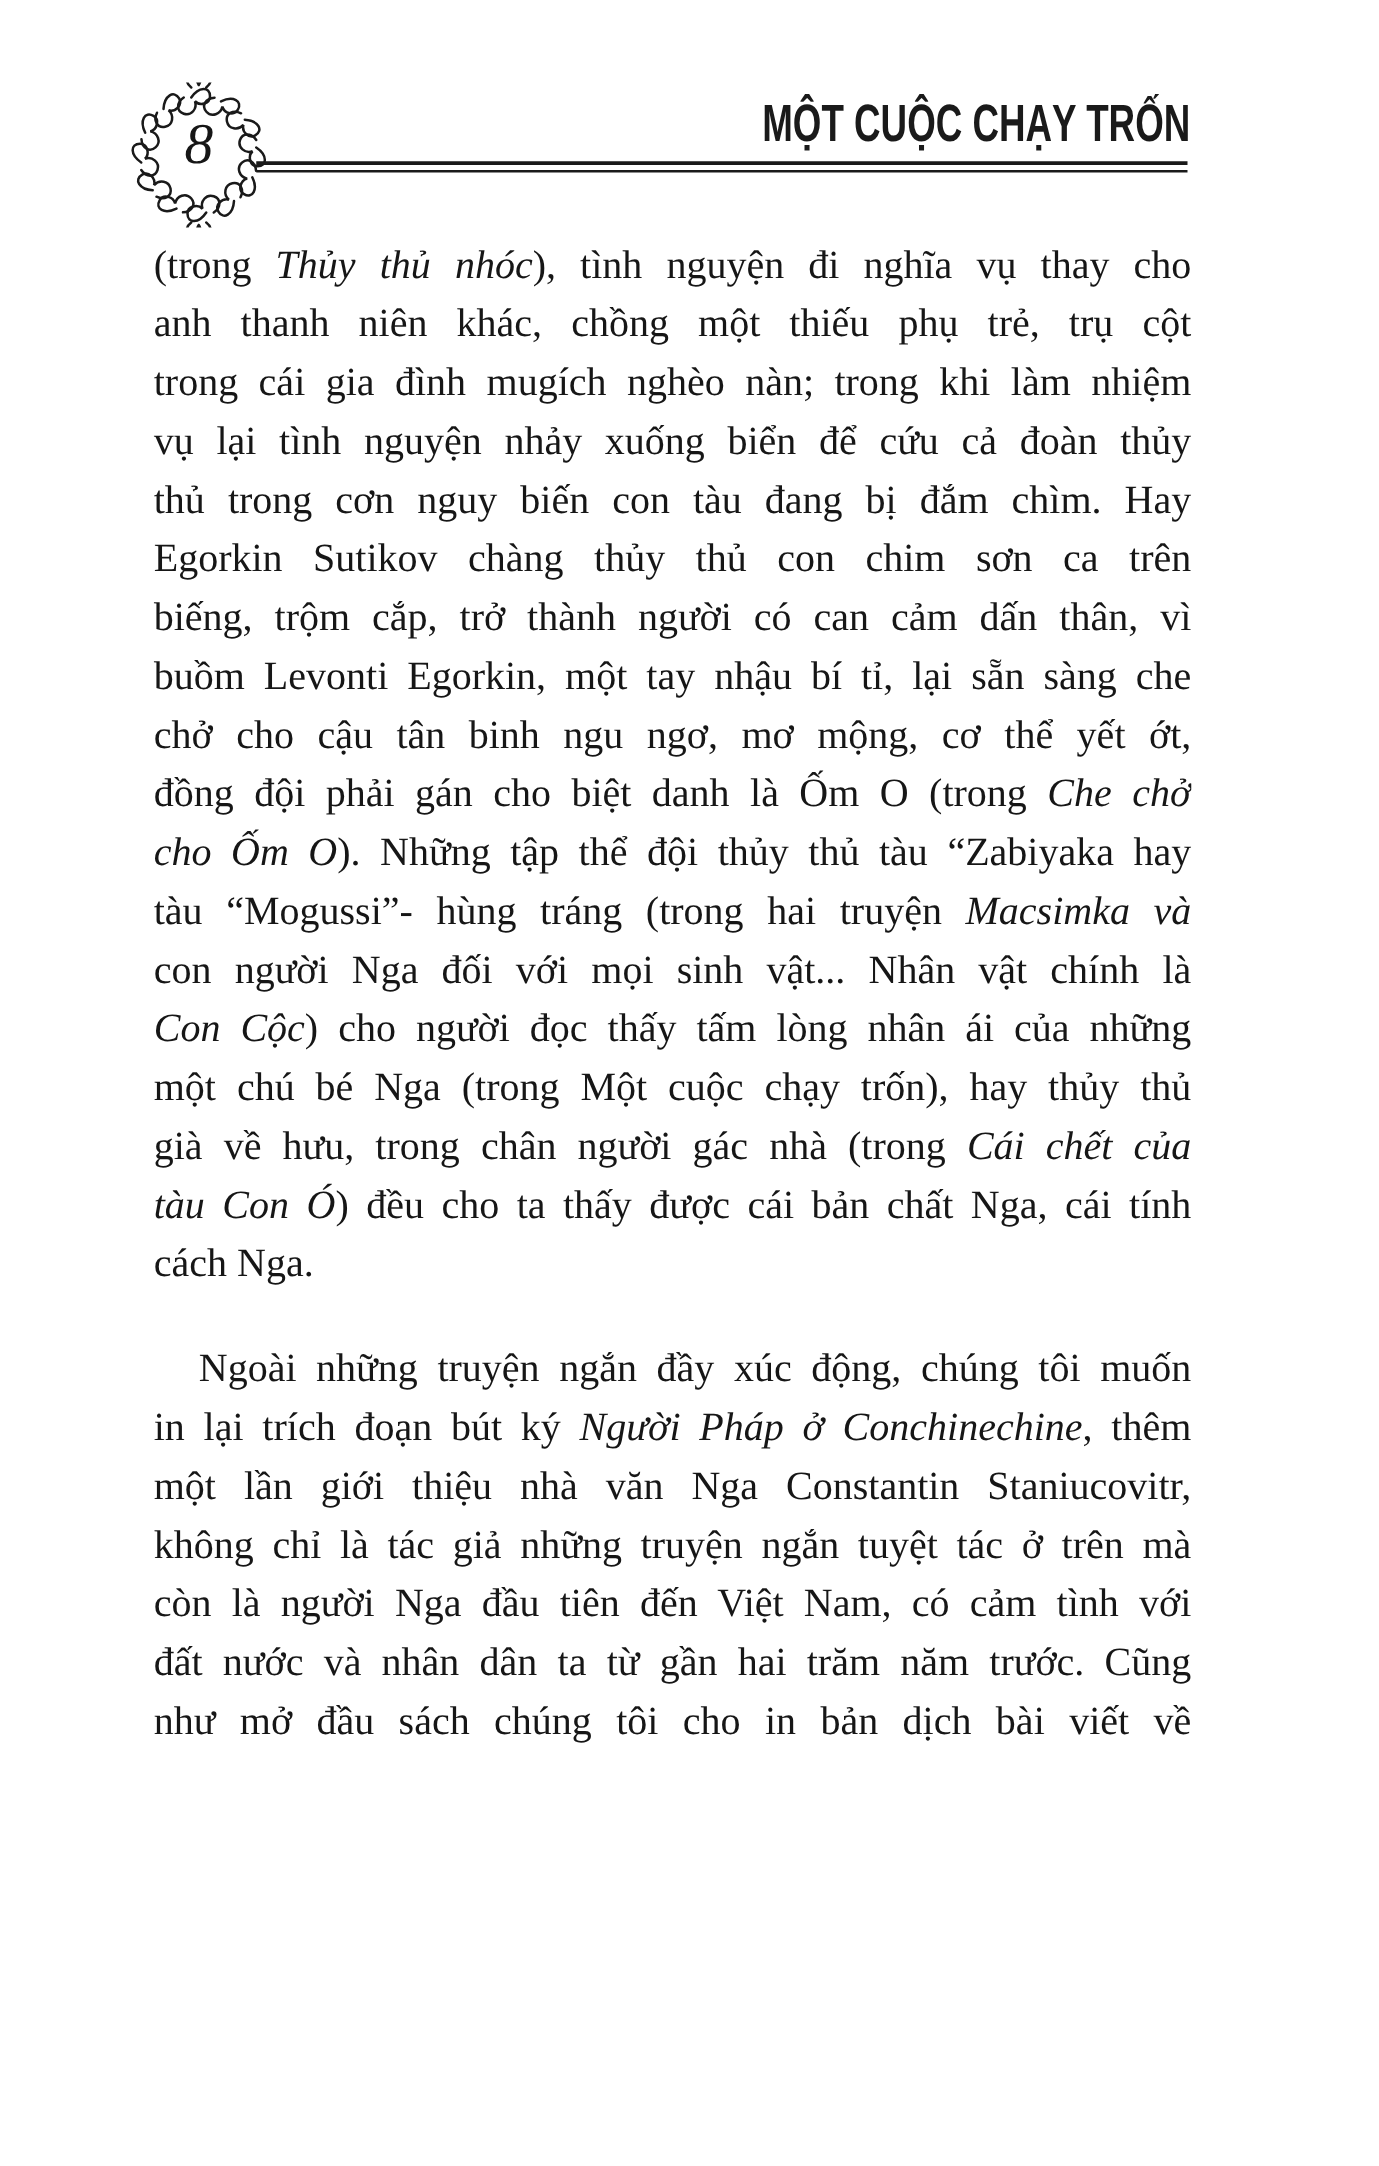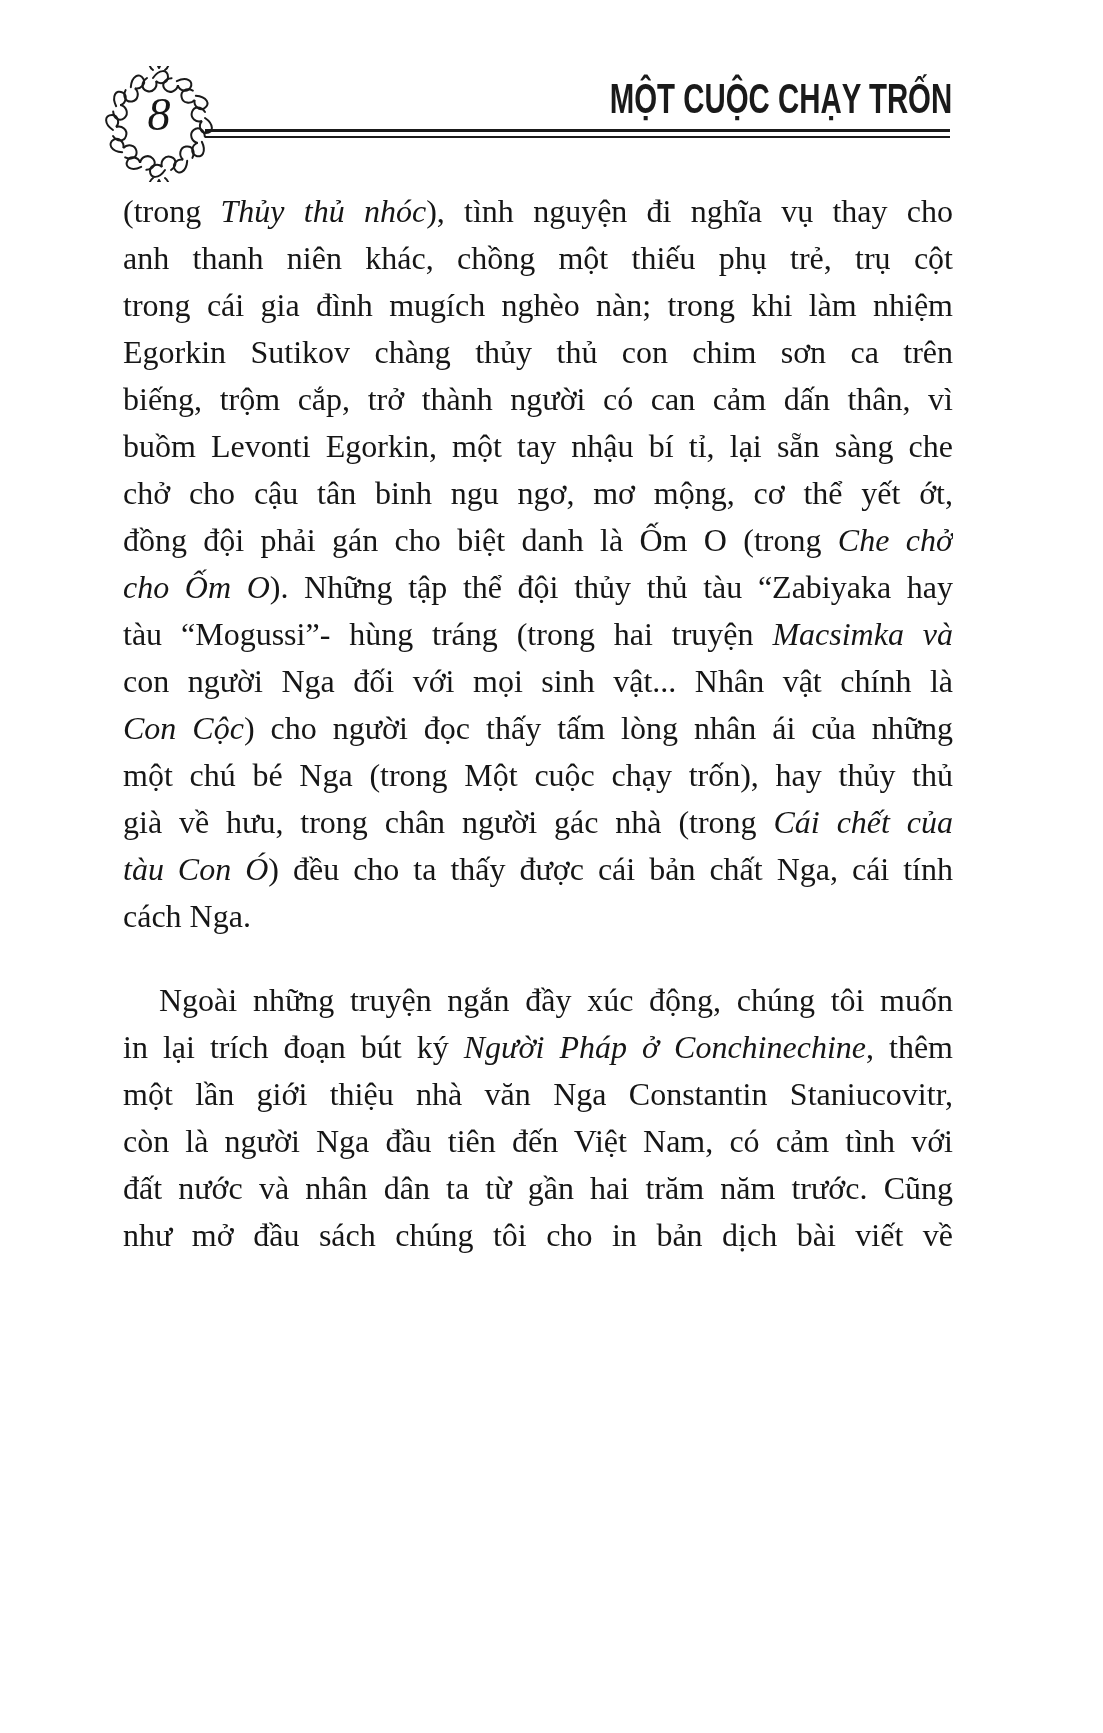--- a/index.html
+++ b/index.html
@@ -113,37 +113,40 @@
   <div class="page-number">8</div>
 
   <div class="running-title">MỘT CUỘC CHẠY TRỐN</div>
   <div class="header-rule"></div>
 
   <div class="body-text">
       <div class="paragraph">
         <div class="line"><span>(trong </span><span class="italic">Thủy thủ nhóc</span><span>), tình nguyện đi nghĩa vụ thay cho</span></div>
         <div class="line"><span>anh thanh niên khác, chồng một thiếu phụ trẻ, trụ cột</span></div>
         <div class="line"><span>trong cái gia đình mugích nghèo nàn; trong khi làm nhiệm</span></div>
+        <div class="line"><span>vụ lại tình nguyện nhảy xuống biển để cứu cả đoàn thủy</span></div>
+        <div class="line"><span>thủ trong cơn nguy biến con tàu đang bị đắm chìm. Hay</span></div>
         <div class="line"><span>Egorkin Sutikov chàng thủy thủ con chim sơn ca trên</span></div>
         <div class="line"><span>biếng, trộm cắp, trở thành người có can cảm dấn thân, vì</span></div>
         <div class="line"><span>buồm Levonti Egorkin, một tay nhậu bí tỉ, lại sẵn sàng che</span></div>
         <div class="line"><span>chở cho cậu tân binh ngu ngơ, mơ mộng, cơ thể yết ớt,</span></div>
         <div class="line"><span>đồng đội phải gán cho biệt danh là Ốm O (trong </span><span class="italic">Che chở</span></div>
         <div class="line"><span class="italic">cho Ốm O</span><span>). Những tập thể đội thủy thủ tàu “Zabiyaka hay</span></div>
         <div class="line"><span>tàu “Mogussi”- hùng tráng (trong hai truyện </span><span class="italic">Macsimka và</span></div>
         <div class="line"><span>con người Nga đối với mọi sinh vật... Nhân vật chính là</span></div>
         <div class="line"><span class="italic">Con Cộc</span><span>) cho người đọc thấy tấm lòng nhân ái của những</span></div>
         <div class="line"><span>một chú bé Nga (trong Một cuộc chạy trốn), hay thủy thủ</span></div>
         <div class="line"><span>già về hưu, trong chân người gác nhà (trong </span><span class="italic">Cái chết của</span></div>
         <div class="line"><span class="italic">tàu Con Ó</span><span>) đều cho ta thấy được cái bản chất Nga, cái tính</span></div>
         <div class="line line-last"><span>cách Nga.</span></div>
       </div>
       <div class="paragraph">
         <div class="line line-indent"><span>Ngoài những truyện ngắn đầy xúc động, chúng tôi muốn</span></div>
         <div class="line"><span>in lại trích đoạn bút ký </span><span class="italic">Người Pháp ở Conchinechine</span><span>, thêm</span></div>
         <div class="line"><span>một lần giới thiệu nhà văn Nga Constantin Staniucovitr,</span></div>
+        <div class="line"><span>không chỉ là tác giả những truyện ngắn tuyệt tác ở trên mà</span></div>
         <div class="line"><span>còn là người Nga đầu tiên đến Việt Nam, có cảm tình với</span></div>
         <div class="line"><span>đất nước và nhân dân ta từ gần hai trăm năm trước. Cũng</span></div>
         <div class="line"><span>như mở đầu sách chúng tôi cho in bản dịch bài viết về</span></div>
       </div>
     </div>
 
 </div>
 
 </body></html>

